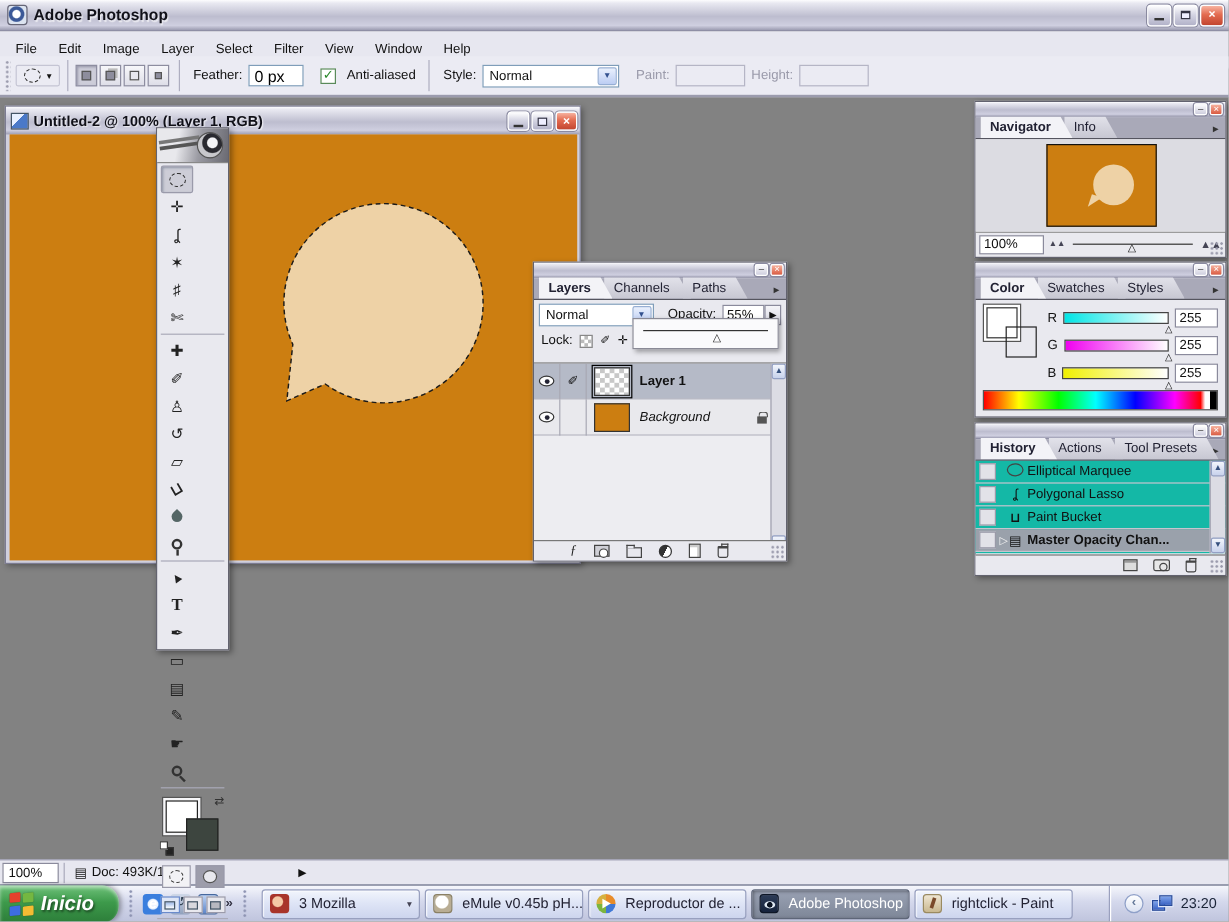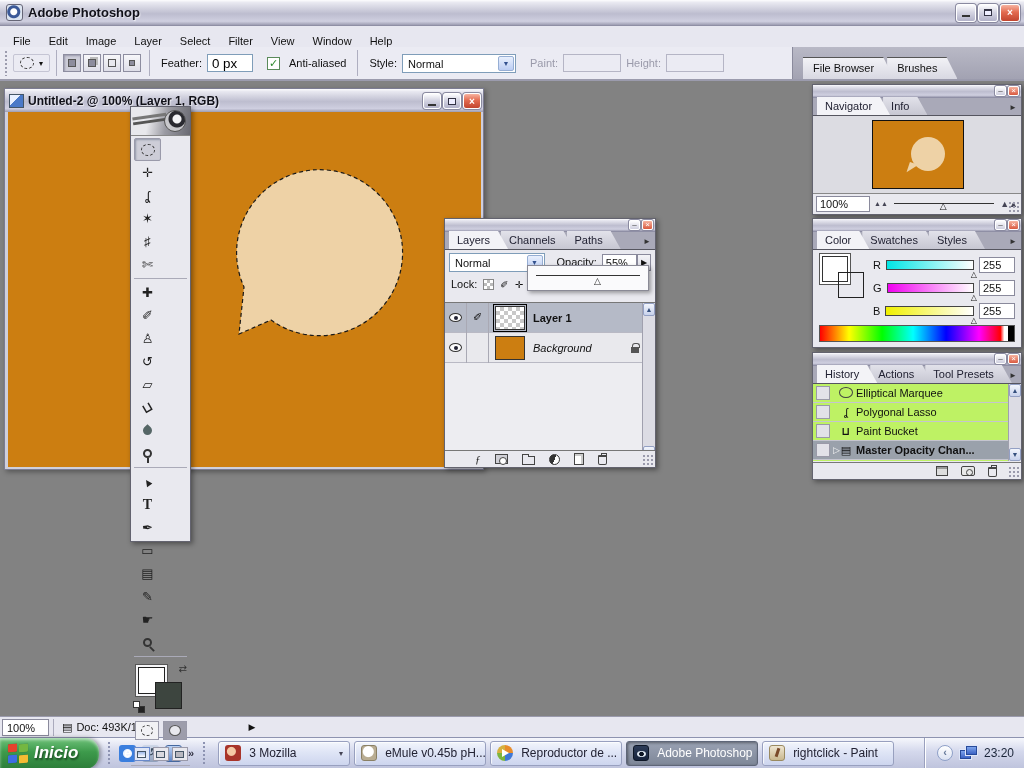--- a/index.html
+++ b/index.html
@@ -90,21 +90,21 @@
   #canvas { left:3px; top:23px; width:473px; height:355px; overflow:hidden; }
   #canvas svg { position:absolute; left:0; top:0; }
 
   
   .palette { position:absolute; background:#e9e9ef; border:1px solid #63636f; box-shadow:2px 2px 5px rgba(0,0,0,.4); }
   .ptitle { height:13px; display:flex; align-items:center; justify-content:flex-end; gap:2px; padding:0 2px; border-bottom:1px solid #8f8fa5; }
   .pbtn { width:11px; height:10px; border:1px solid #fff; border-radius:2px; box-shadow:0 0 0 1px #8a8aa0; background:linear-gradient(#fdfdfe,#cfcfdf); font-size:8px; line-height:7px; text-align:center; color:#333; }
   .pbtn.close { background:linear-gradient(#f7b3a0,#d95a40); color:#fff; }
   .ptabs { height:18px; background:#a9a9b8; border-bottom:1px solid #55555f; display:flex; align-items:flex-end; padding-left:4px; }
   .ptab { clip-path:polygon(0 0,calc(100% - 10px) 0,100% 100%,0 100%); background:linear-gradient(#e2e2ea,#c7c7d2); padding:3px 18px 3px 8px; margin-right:-7px; font-size:11px; color:#223; }
-  .ptab.active { background:#f3f3f7; font-weight:normal; position:relative; z-index:2; }
+  .ptab.active { background:#f3f3f7; font-weight:bold; position:relative; z-index:2; }
   .ptab-more { margin-left:auto; margin-bottom:3px; padding-right:4px; font-size:8px; color:#333; }
 
   
   #layers-palette { left:444px; top:218px; width:212px; height:250px; z-index:4; }
   #layers-ctrl { position:relative; height:24px; display:flex; align-items:center; padding:2px 4px; }
   #blend-combo { width:97px; }
   #opacity-box { width:36px; height:17px; background:#fff; border:1px solid #8a8a9c; padding:2px 3px; }
   #opacity-spin { width:14px; height:17px; border:1px solid #8a8a9c; background:linear-gradient(#f4f4f8,#d8d8e2); font-size:8px; text-align:center; line-height:15px; }
   #lock-row { height:20px; display:flex; align-items:center; gap:6px; padding:0 6px; }
   .lockic { font-size:10px; }
@@ -161,21 +161,21 @@
   .bgswatch { position:absolute; left:25px; top:22px; width:26px; height:26px; border:1px solid #222; }
   .chan-row { position:absolute; left:60px; right:6px; height:18px; display:flex; align-items:center; gap:5px; }
   .chan-track { position:relative; flex:1; height:10px; border:1px solid #444; }
   .chan-track .thumb { position:absolute; right:-4px; top:9px; font-size:8px; }
   .chan-val { width:36px; height:16px; background:#fff; border:1px solid #8a8a9c; padding:1px 3px; }
   #spectrum { position:absolute; left:6px; right:6px; bottom:5px; height:17px; border:1px solid #555;
     background:linear-gradient(90deg,#ff0000,#ffff00 15%,#00ff00 32%,#00ffff 48%,#0000ff 65%,#ff00ff 82%,#ff0000 93%,#ffffff 95%,#ffffff 97%,#000 97%); }
 
   
   #history-palette { left:812px; top:352px; width:210px; height:128px; z-index:2; }
-  #history-list { position:relative; height:77px; background:#bef264; }
+  #history-list { position:relative; height:77px; background:#14b8a6; }
   .hrow { height:19px; display:flex; align-items:center; border-bottom:1px solid #c5c5cf; position:relative; padding-right:13px; }
   .hrow .well { width:14px; height:14px; background:#e2e2e8; border:1px solid #9a9aa8; margin:0 6px 0 3px; }
   .hrow .hic { width:20px; text-align:center; font-size:11px; }
   .hrow.selected { background:#9aa1ab; }
   .hrow.selected .hlabel { font-weight:bold; }
   .hpointer { position:absolute; left:20px; font-size:9px; color:#f5f5f5; }
   .ic-ellipse { display:inline-block; width:14px; height:11px; border:1px solid #444; border-radius:50%; }
   #history-bottom { position:absolute; left:0; right:0; bottom:0; height:17px; border-top:1px solid #777; display:flex; align-items:center; justify-content:flex-end; gap:13px; padding-right:24px; background:#e9e9ef; }
   .ic-newdoc { width:12px; height:10px; border:1px solid #444; background:#ddd; box-shadow:inset 0 2px 0 #999; }
   .ic-camera { width:14px; height:10px; border:1px solid #444; border-radius:2px; background:#e8e8e8; position:relative; }
@@ -275,24 +275,20 @@
     <span class="lbl">Style:</span>
     <div class="combo" style="width:114px">
       <span>Normal</span>
       <span class="dd">▼</span>
     </div>
     <span class="lbl dim" style="margin-left:14px">Paint:</span>
     <input class="field disabled" style="width: 58px;">
     <span class="lbl dim">Height:</span>
     <input class="field disabled" style="width: 58px;">
   </div>
-  <div id="palette-well">
-      <div class="well-tab">File Browser</div>
-      <div class="well-tab">Brushes</div>
-    </div>
 
   <div id="docwin" class="abs">
     <div id="doc-titlebar" class="abs tbgrad">
       <div class="doc-icon"></div>
       <span class="title-text">Untitled-2 @ 100% (Layer 1, RGB)</span>
       <div class="wbtns">
         <div class="wbtn"><span class="glyph-min"></span></div>
         <div class="wbtn"><span class="glyph-restore" style="border-top-width:1px"></span></div>
         <div class="wbtn close">×</div>
       </div>

